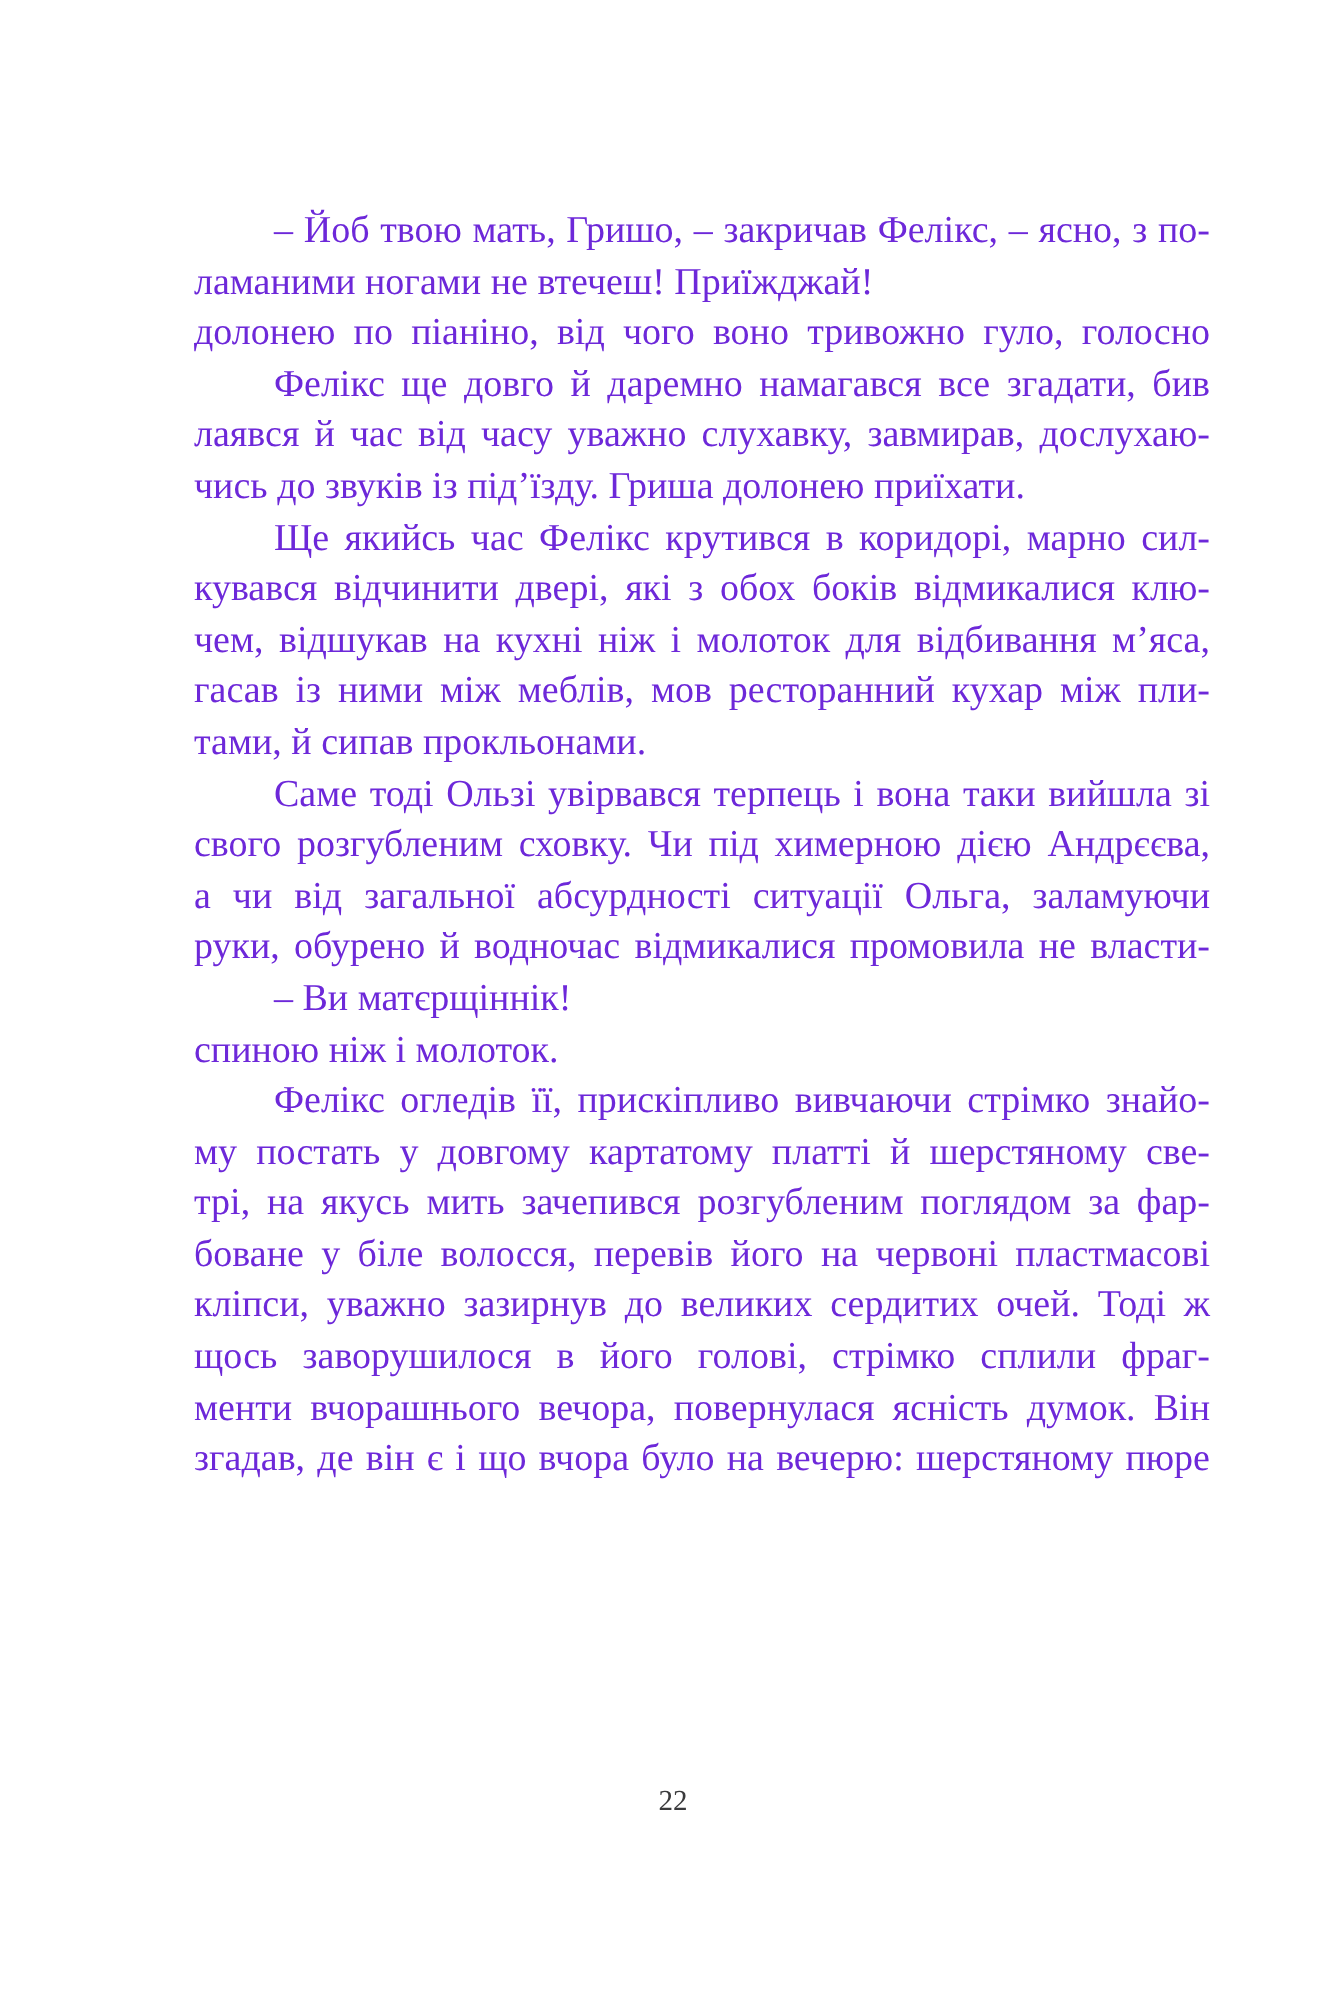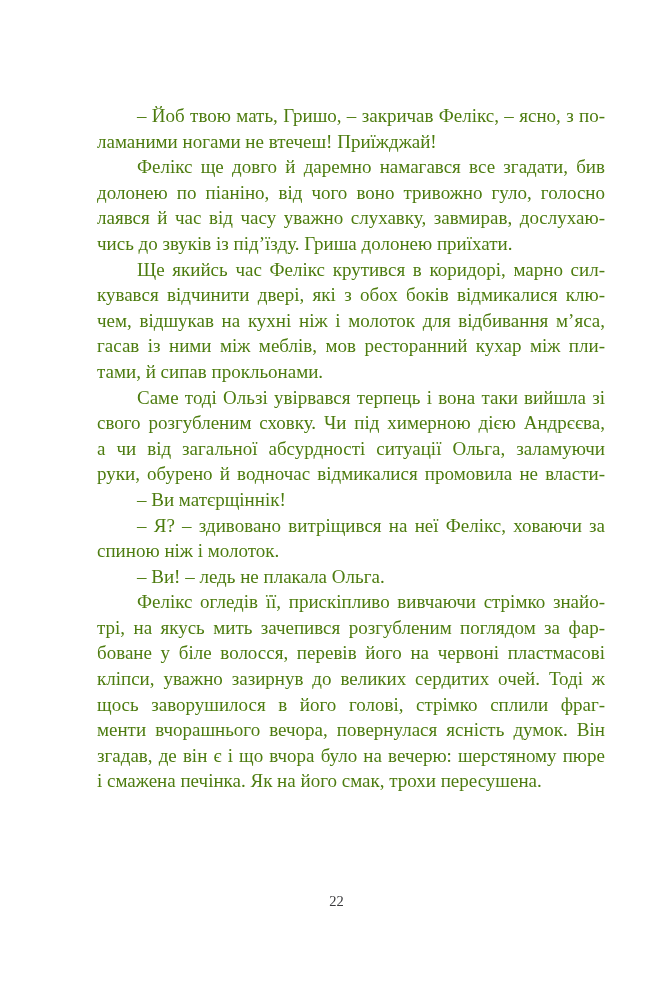--- a/index.html
+++ b/index.html
@@ -19,21 +19,21 @@
     font-family: "Liberation Serif", "DejaVu Serif", serif;
     color: #1c1c1e;
   }
   .page-text {
     position: absolute;
     left: 97px;
     top: 103px;
     width: 508px;
     font-size: 19px;
     line-height: 25.6px;
-    color: #4d7c0f;
+    color: #6d28d9;
   }
   .paragraph {
     margin: 0;
     padding: 0;
   }
   .line {
     text-align: justify;
     text-align-last: justify;
     text-justify: inter-word;
     white-space: normal;
@@ -60,53 +60,49 @@
 </head>
 <body>
 
 <div class="book-page">
   <div class="page-text">
       <div class="paragraph">
         <div class="line first">– Йоб твою мать, Гришо, – закричав Фелікс, – ясно, з по-</div>
         <div class="line last">ламаними ногами не втечеш! Приїжджай!</div>
       </div>
       <div class="paragraph">
+        <div class="line">долонею по піаніно, від чого воно тривожно гуло, голосно</div>
         <div class="line first">Фелікс ще довго й даремно намагався все згадати, бив</div>
-        <div class="line">долонею по піаніно, від чого воно тривожно гуло, голосно</div>
         <div class="line">лаявся й час від часу уважно слухавку, завмирав, дослухаю-</div>
         <div class="line last">чись до звуків із під’їзду. Гриша долонею приїхати.</div>
       </div>
       <div class="paragraph">
         <div class="line first">Ще якийсь час Фелікс крутився в коридорі, марно сил-</div>
         <div class="line">кувався відчинити двері, які з обох боків відмикалися клю-</div>
         <div class="line">чем, відшукав на кухні ніж і молоток для відбивання м’яса,</div>
         <div class="line">гасав із ними між меблів, мов ресторанний кухар між пли-</div>
         <div class="line last">тами, й сипав прокльонами.</div>
       </div>
       <div class="paragraph">
         <div class="line first">Саме тоді Ользі увірвався терпець і вона таки вийшла зі</div>
         <div class="line">свого розгубленим сховку. Чи під химерною дією Андрєєва,</div>
         <div class="line">а чи від загальної абсурдності ситуації Ольга, заламуючи</div>
         <div class="line">руки, обурено й водночас відмикалися промовила не власти-</div>
       </div>
       <div class="paragraph">
         <div class="line first last">– Ви матєрщіннік!</div>
       </div>
       <div class="paragraph">
-        <div class="line first">– Я? – здивовано витріщився на неї Фелікс, ховаючи за</div>
         <div class="line last">спиною ніж і молоток.</div>
       </div>
       <div class="paragraph">
-        <div class="line first last">– Ви! – ледь не плакала Ольга.</div>
-      </div>
-      <div class="paragraph">
         <div class="line first">Фелікс огледів її, прискіпливо вивчаючи стрімко знайо-</div>
+        <div class="line">му постать у довгому картатому платті й шерстяному све-</div>
         <div class="line">трі, на якусь мить зачепився розгубленим поглядом за фар-</div>
         <div class="line">боване у біле волосся, перевів його на червоні пластмасові</div>
         <div class="line">кліпси, уважно зазирнув до великих сердитих очей. Тоді ж</div>
         <div class="line">щось заворушилося в його голові, стрімко сплили фраг-</div>
         <div class="line">менти вчорашнього вечора, повернулася ясність думок. Він</div>
         <div class="line">згадав, де він є і що вчора було на вечерю: шерстяному пюре</div>
-        <div class="line last">і смажена печінка. Як на його смак, трохи пересушена.</div>
       </div>
     </div>
   <div class="page-number">22</div>
 </div>
 
 </body></html>

